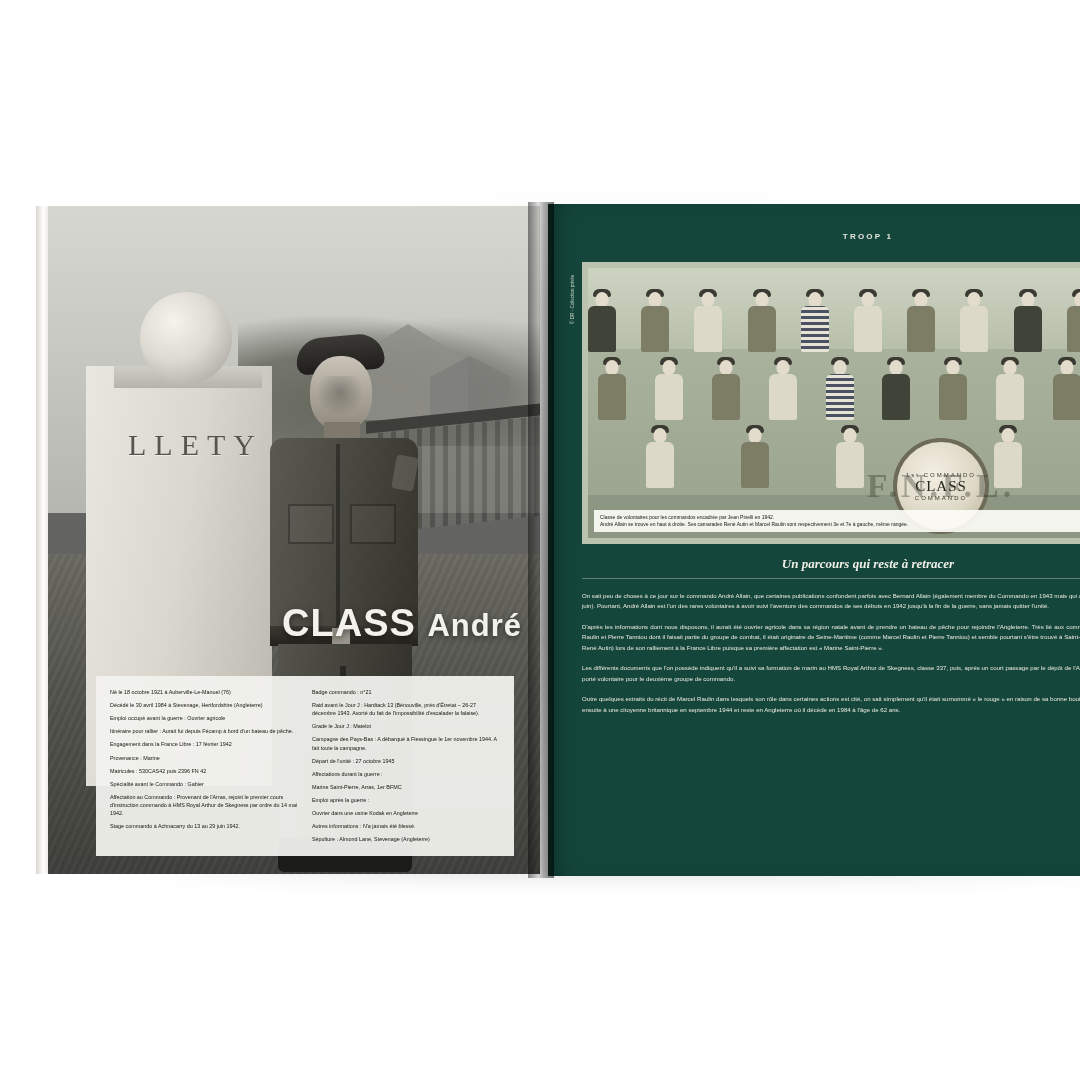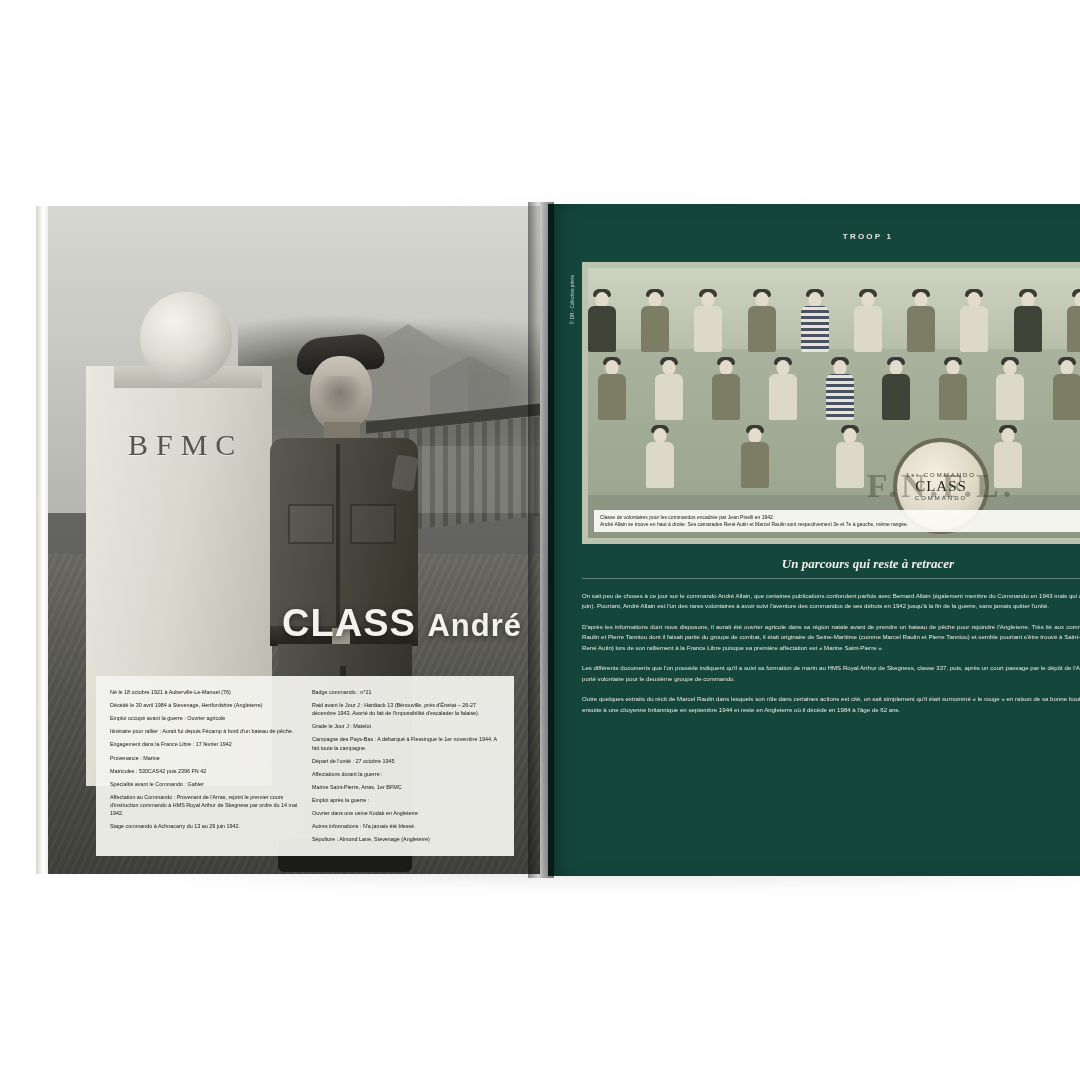--- a/index.html
+++ b/index.html
@@ -413,21 +413,21 @@
       <div class="ph-house"></div>
       <div class="ph-house2"></div>
       <div class="ph-bridge-top"></div>
       <div class="ph-bridge"></div>
       <div class="ph-ground"></div>
       <div class="ph-ground-tex"></div>
 
       <div class="ph-pillar"></div>
       <div class="ph-cap"></div>
       <div class="ph-ball"></div>
-      <div class="ph-lletty">BFMC</div>
+      <div class="ph-lletty">LLETY</div>
 
       <div class="soldier">
         <div class="s-beret"></div>
         <div class="s-head"></div>
         <div class="s-face-shadow"></div>
         <div class="s-neck"></div>
         <div class="s-torso"></div>
         <div class="s-placket"></div>
         <div class="s-pocketL"></div>
         <div class="s-pocketR"></div>

